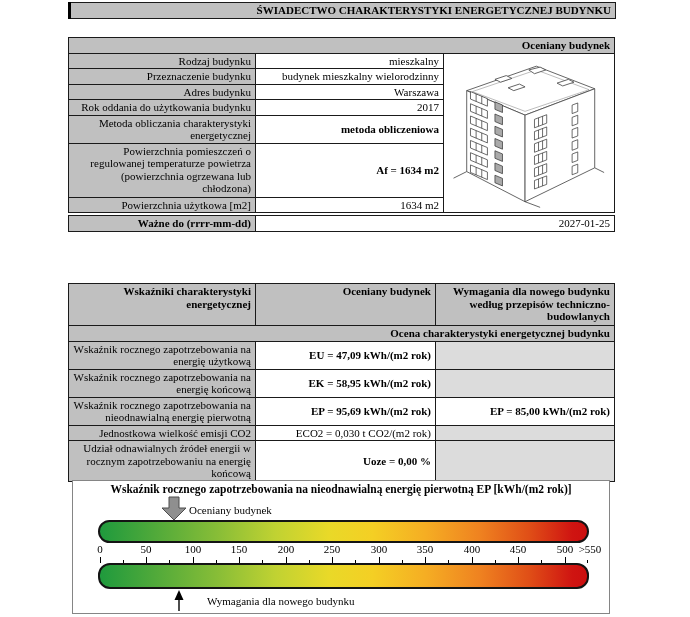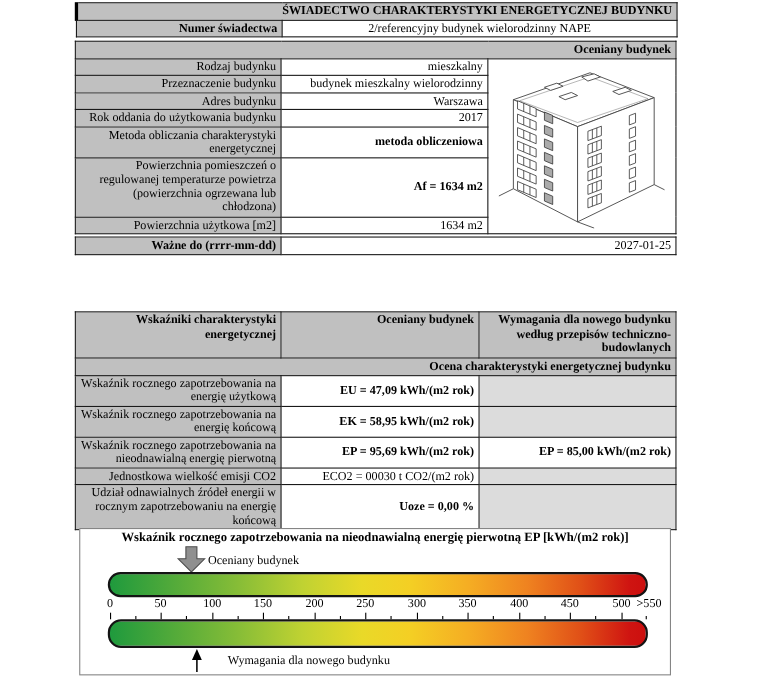--- a/index.html
+++ b/index.html
@@ -51,24 +51,20 @@
   <div class="sec" style="top:2px">
     <table>
       <colgroup>
           <col style="width:187px">
           <col style="width:359px">
         </colgroup>
       <tbody>
           <tr style="height:14px">
         <td colspan="2" class="gray b titlecell">ŚWIADECTWO CHARAKTERYSTYKI ENERGETYCZNEJ BUDYNKU</td>
       </tr>
-      <tr style="height:14px">
-        <td class="gray b">Numer świadectwa</td>
-        <td class="ctr">2/referencyjny budynek wielorodzinny NAPE</td>
-      </tr>
     </tbody>
       </table>
   </div>
 
   <div class="sec" style="top:37px">
     <table>
       <colgroup>
           <col style="width:187px">
           <col style="width:188px">
           <col style="width:171px">
@@ -256,21 +252,21 @@
         <td class="mid">EK = 58,95 kWh/(m2 rok)</td>
         <td class="lgray"></td>
       </tr>
       <tr style="height:27px">
         <td class="gray">Wskaźnik rocznego zapotrzebowania na nieodnawialną energię pierwotną</td>
         <td class="mid">EP = 95,69 kWh/(m2 rok)</td>
         <td class="mid">EP = 85,00 kWh/(m2 rok)</td>
       </tr>
       <tr style="height:14px">
         <td class="gray">Jednostkowa wielkość emisji CO2</td>
-        <td>ECO2 = 00030 t CO2/(m2 rok)</td>
+        <td>ECO2 = 0,030 t CO2/(m2 rok)</td>
         <td class="lgray"></td>
       </tr>
       <tr style="height:40px">
         <td class="gray">Udział odnawialnych źródeł energii w rocznym zapotrzebowaniu na energię końcową</td>
         <td class="mid">Uoze = 0,00 %</td>
         <td class="lgray"></td>
       </tr>
     </tbody>
       </table>
   </div>

